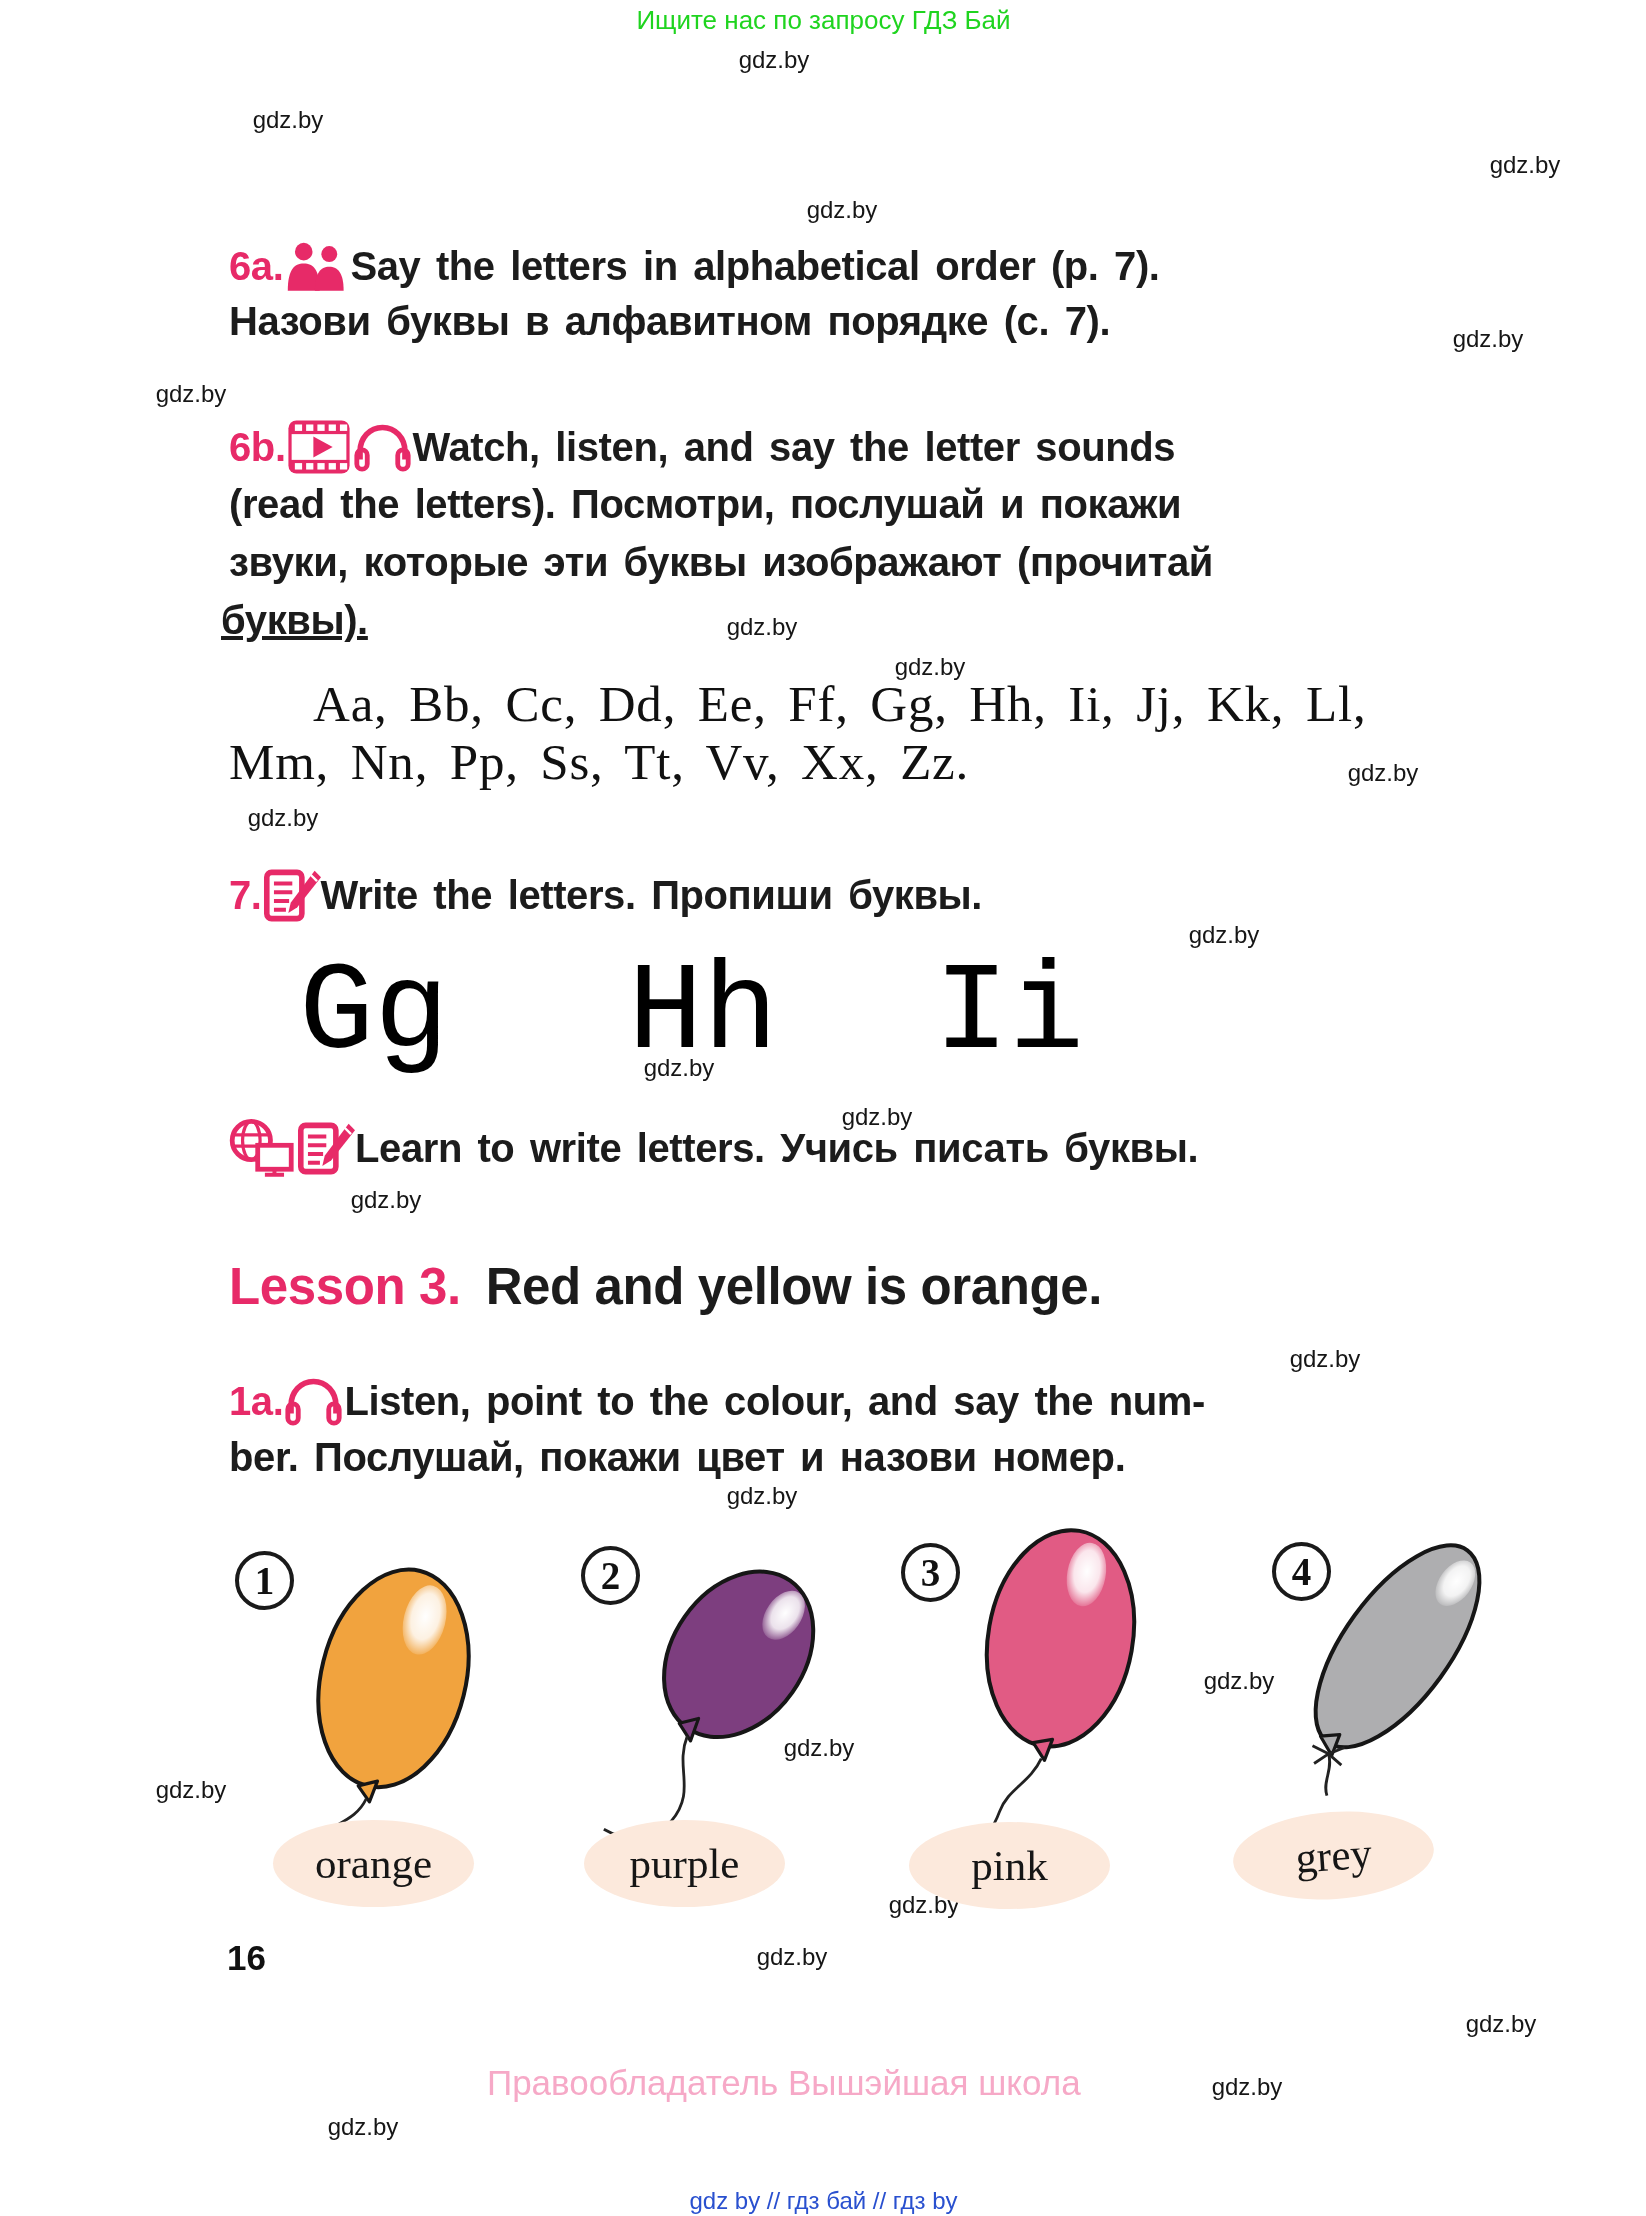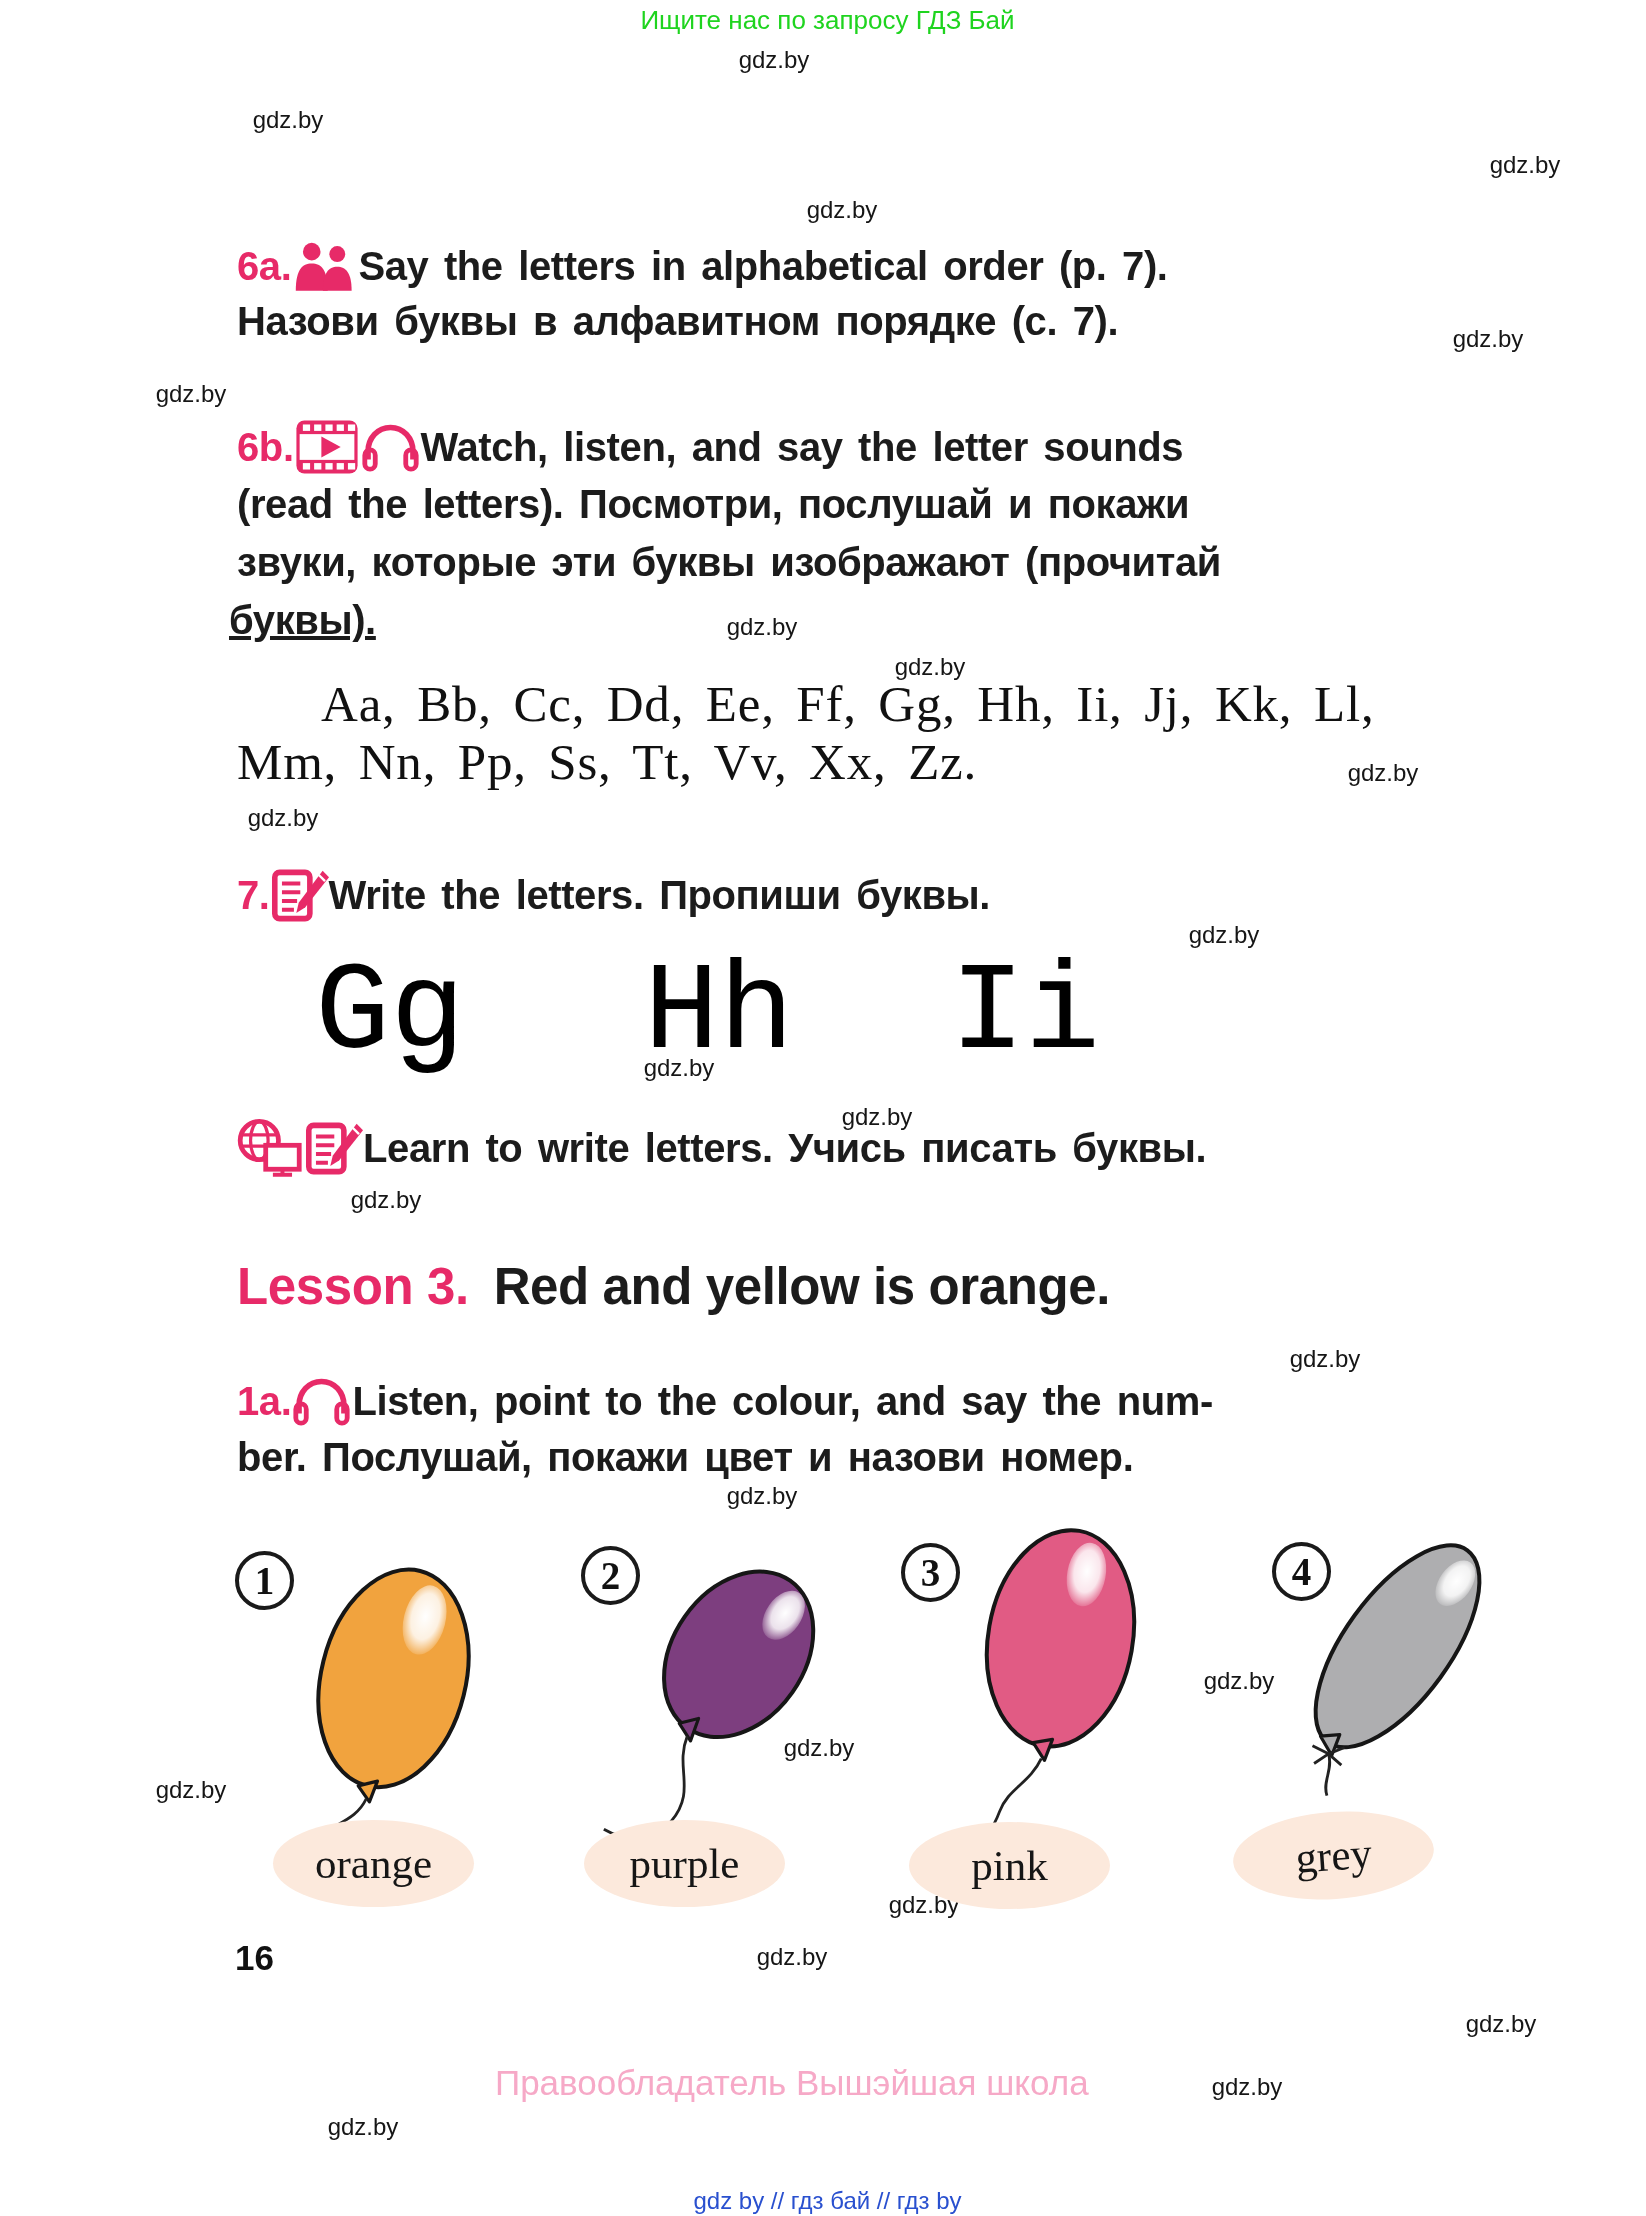--- a/index.html
+++ b/index.html
@@ -6,32 +6,32 @@
     --accent:#e72a68;
     --banner:#1fd41f;
     --links:#2950cf;
     --copyright:#f6a9c7;
     --ink:#1c1c1c;
   }
   *{margin:0;padding:0;box-sizing:border-box;}
   html,body{background:#ffffff;}
   body{width:1647px;height:2216px;position:relative;overflow:hidden;
        font-family:"Liberation Sans",sans-serif;color:var(--ink);}
-  .abs{position:absolute;padding-left:8px;}
+  .abs{position:absolute;}
   .wm{position:absolute;transform:translate(-50%,-50%);font-family:"Liberation Sans",sans-serif;
       font-size:24px;color:#161616;white-space:nowrap;}
   .banner{left:0;right:0;top:4.8px;text-align:center;font-size:26px;color:var(--banner);}
   .instr-line{display:flex;align-items:center;white-space:nowrap;}
   .instr{font-size:40px;font-weight:700;letter-spacing:-0.4px;word-spacing:4.8px;color:var(--ink);}
   .accent{color:var(--accent);}
   .icon{flex:0 0 auto;display:block;}
   .icon-fill{fill:var(--accent);}
   .icon-stroke{fill:none;stroke:var(--accent);}
   .alpha{font-family:"Liberation Serif",serif;font-size:51px;color:#111;white-space:nowrap;letter-spacing:0.8px;word-spacing:8px;}
-  .practice{font-family:"Liberation Mono",monospace;font-size:125px;line-height:1;color:#000;white-space:nowrap;margin-left:8px;}
+  .practice{font-family:"Liberation Mono",monospace;font-size:125px;line-height:1;color:#000;white-space:nowrap;}
   .lesson-head{font-size:51px;font-weight:700;white-space:nowrap;letter-spacing:-0.4px;}
   .numcircle{position:absolute;width:59px;height:59px;border:4px solid #1a1a1a;border-radius:50%;
       display:flex;align-items:center;justify-content:center;background:#fff;
       font-family:"Liberation Serif",serif;font-size:39px;font-weight:700;color:#111;}
   .balloon-svg{position:absolute;overflow:visible;}
   .color-label{position:absolute;background:#fce9dc;border-radius:50%;
       display:flex;align-items:center;justify-content:center;
       font-family:"Liberation Serif",serif;font-size:43px;color:#161616;}
   .pgnum{font-size:35px;font-weight:700;color:#111;}
   .copyright{font-size:35px;color:var(--copyright);white-space:nowrap;}

